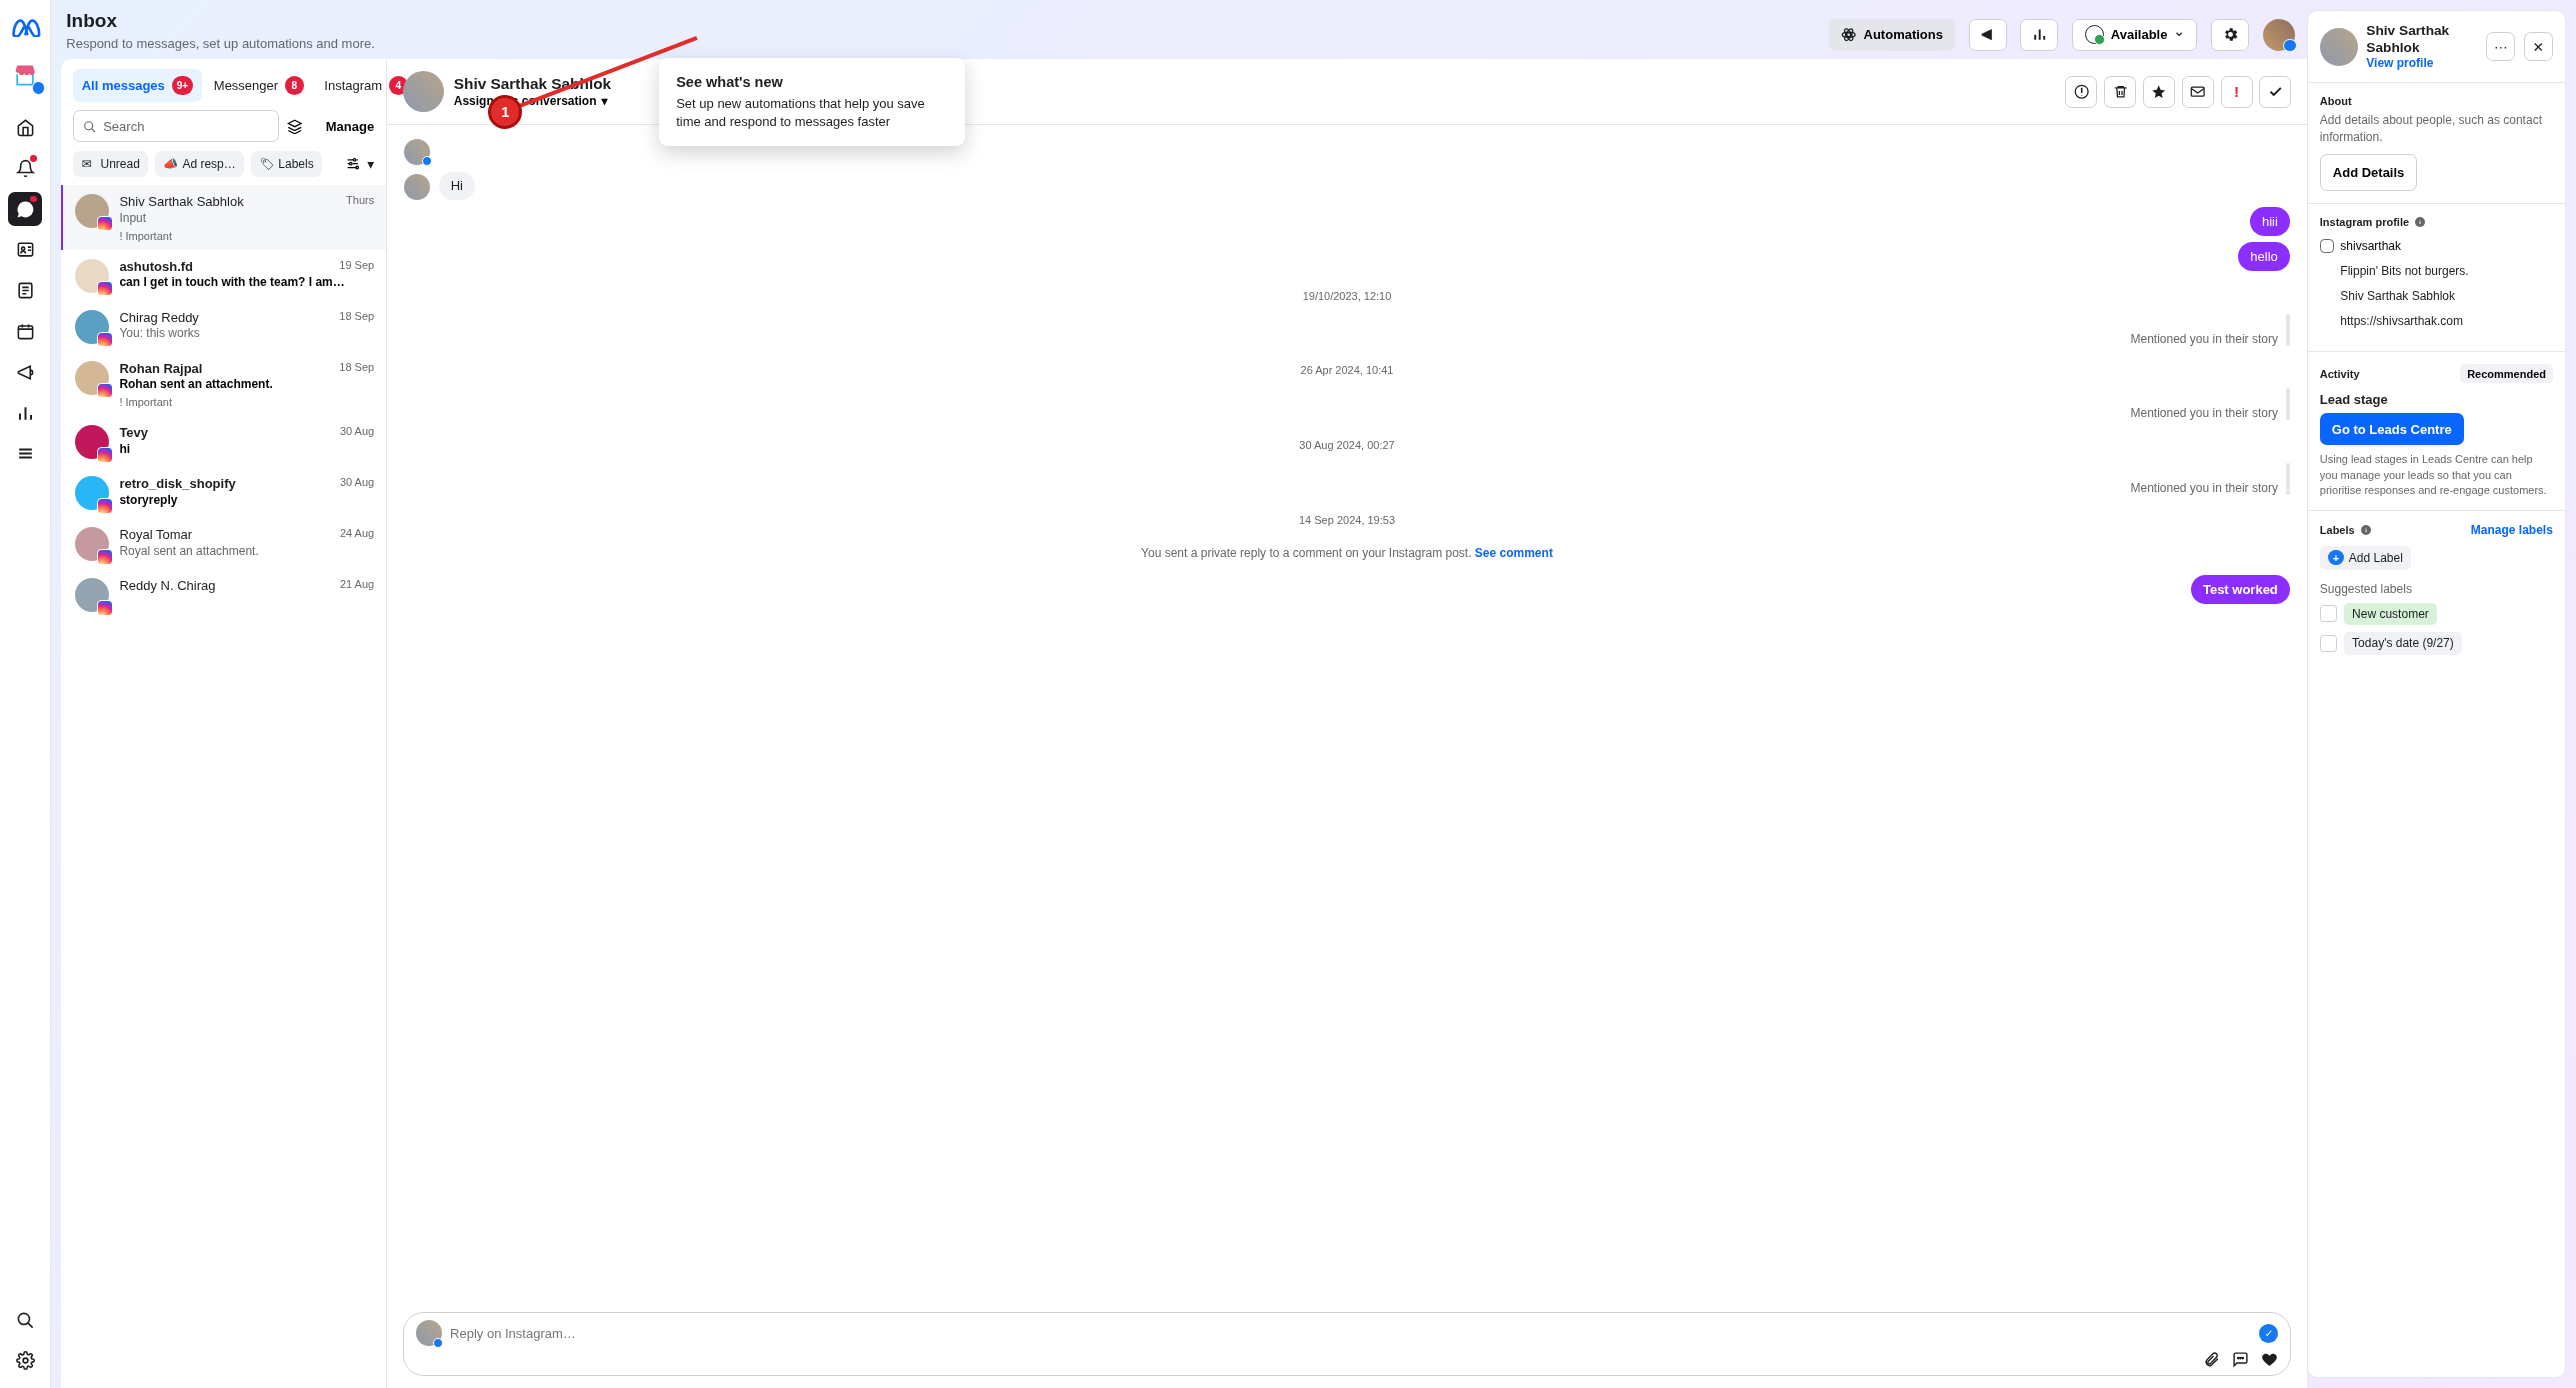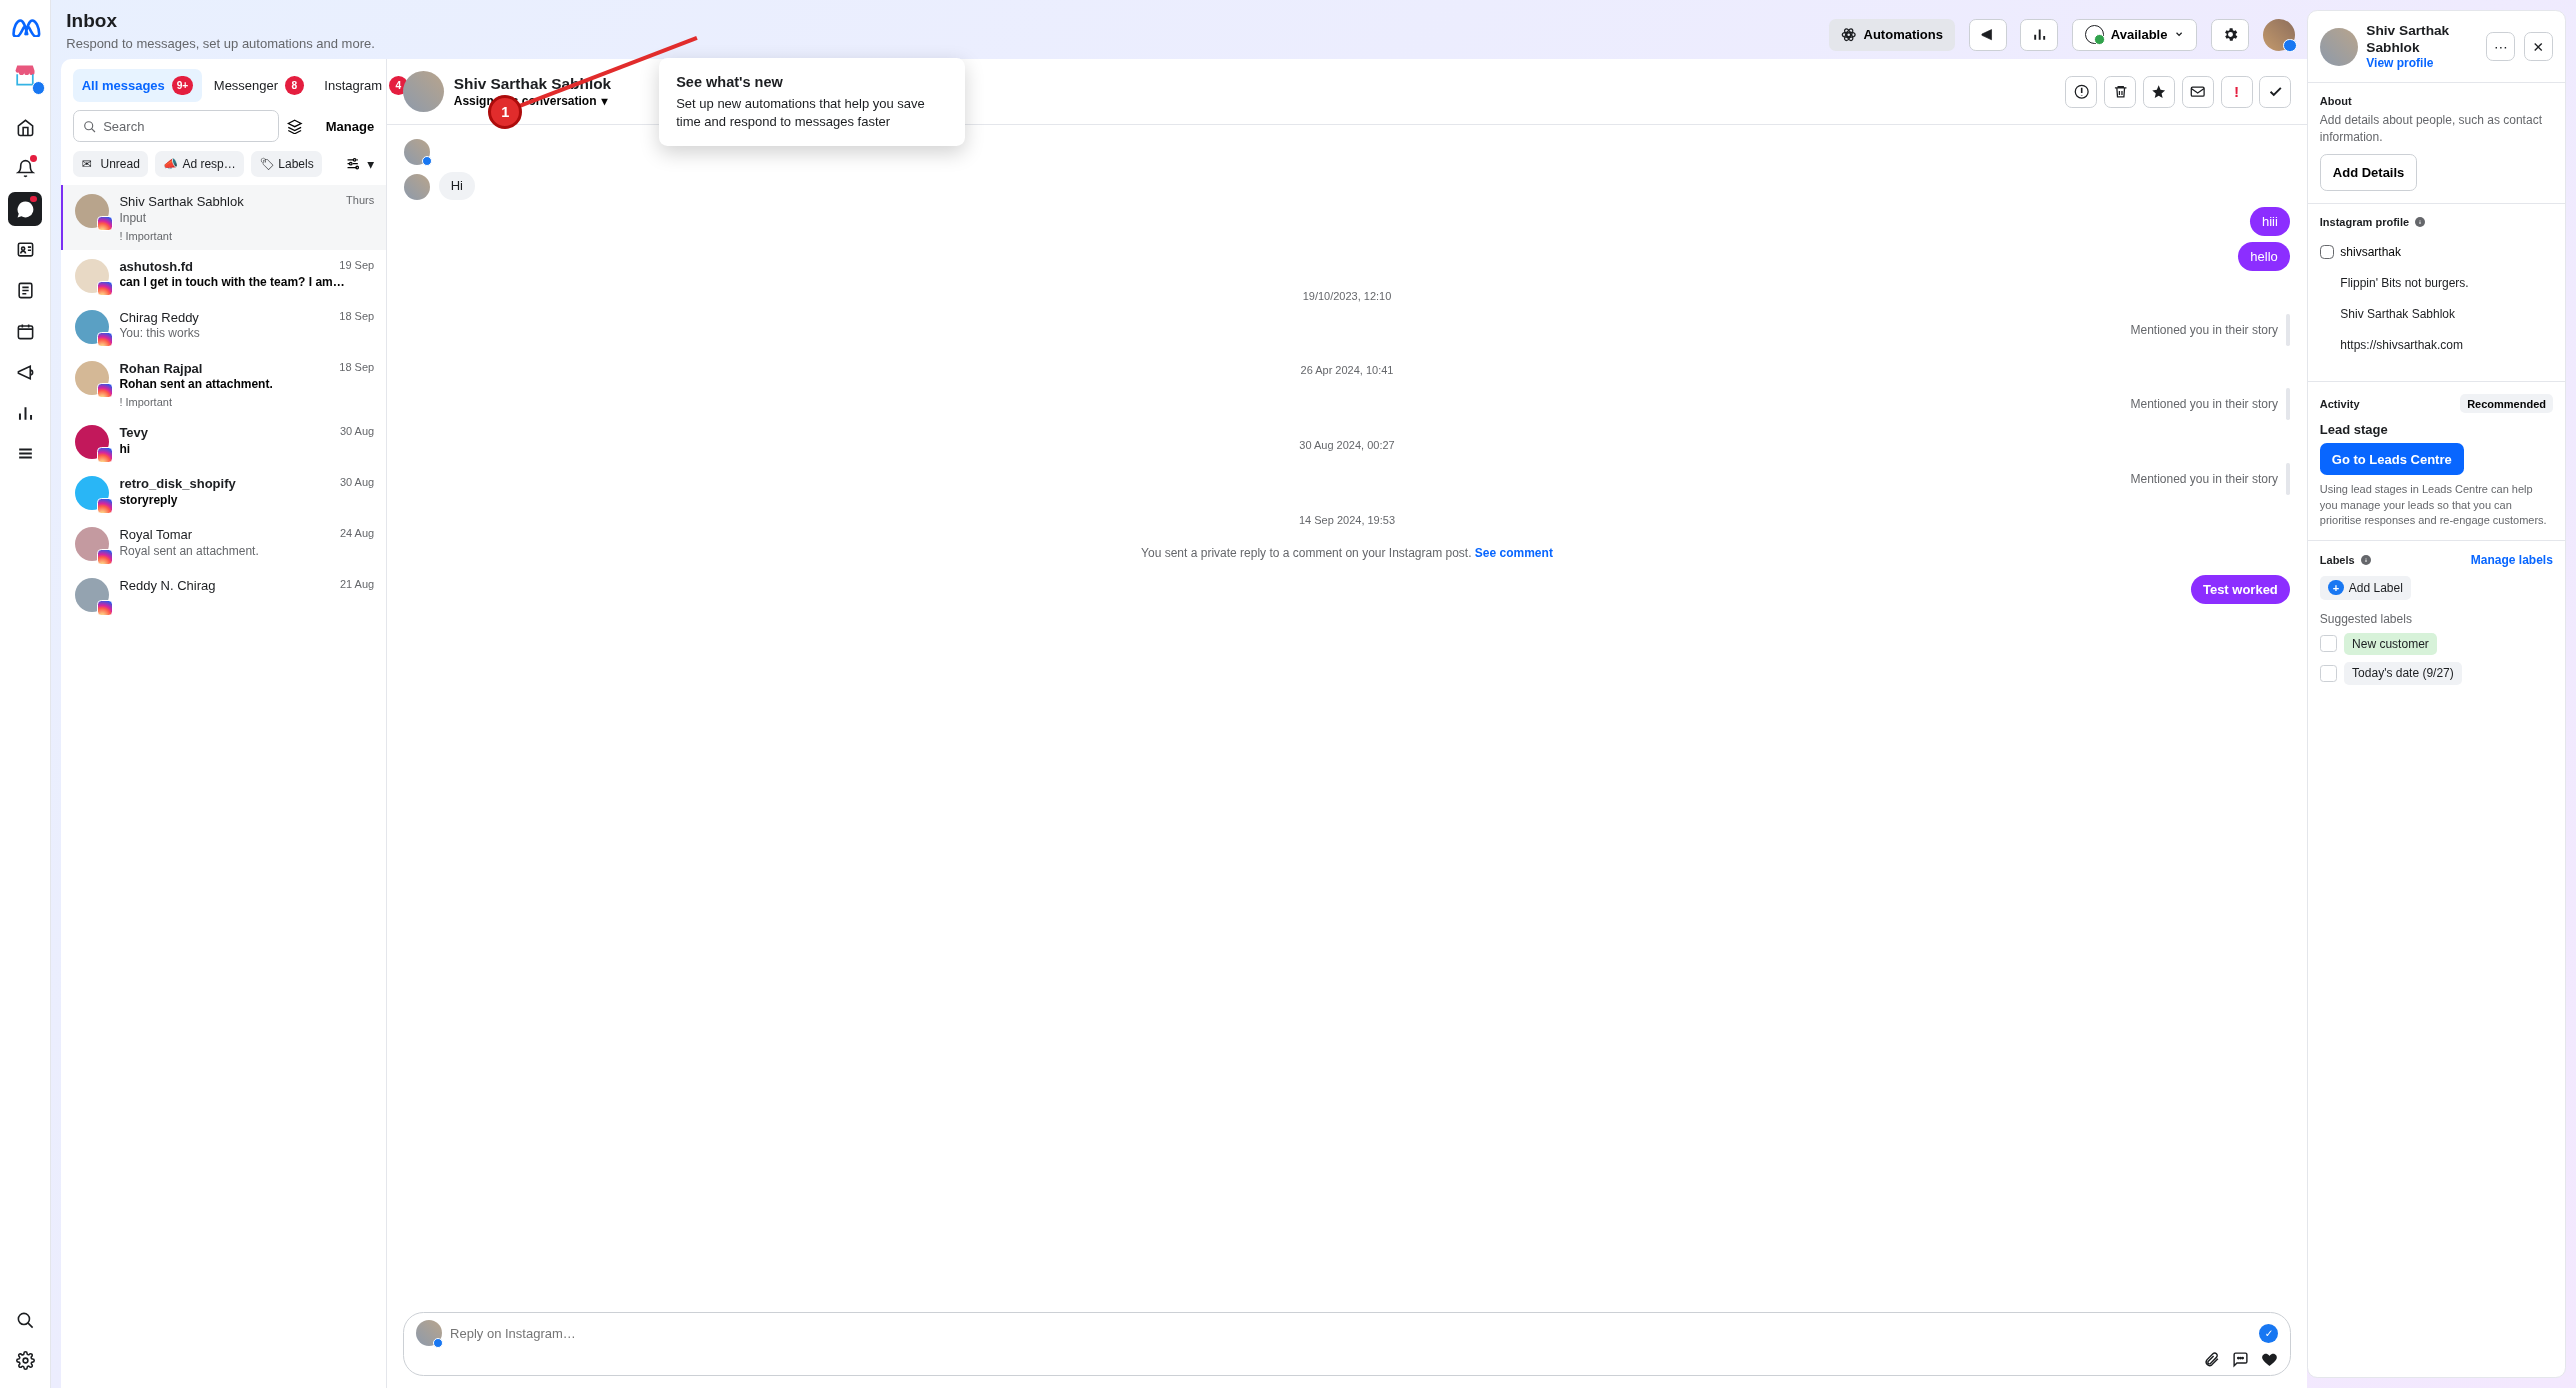--- a/index.html
+++ b/index.html
@@ -86,21 +86,21 @@
 
 .chatbody { flex:1; overflow:auto; padding:13.7px 17px; display:flex; flex-direction:column; gap:6.8px; }
 .msgrow { display:flex; align-items:flex-end; gap:8.5px; }
 .msgrow.right { justify-content:flex-end; }
 .bubble { padding:6.8px 12px; border-radius:15.4px; font-size:13px; max-width:60%; }
 .bubble.in { background:#f0f2f5; }
 .bubble.out { background:#8c2eff; color:#fff; }
 .av-tiny { width:26px; height:26px; border-radius:50%; background:linear-gradient(45deg,#8d9aab,#b8a48c); flex-shrink:0; }
 .fb-tiny { position:relative; }
 .timestamp { text-align:center; font-size:11px; color:#65676b; margin:12px 0 5.1px; }
-.notice { display:flex; justify-content:flex-end; align-items:center; gap:8.5px; font-size:12px; color:#65676b; }
+.notice { display:flex; justify-content:flex-end; align-items:flex-end; gap:8.5px; font-size:12px; color:#65676b; }
 .notice .bar { width:3.4px; height:32px; background:#e4e6eb; border-radius:1.7px; }
 .syslink { color:#0866ff; font-weight:600; cursor:pointer; }
 .sysrow { text-align:center; font-size:12px; color:#65676b; margin:8.5px 0; }
 
 .composer { margin:8.5px 15.4px 12px; border:0.9px solid #ccd0d5; border-radius:20.5px; padding:6.8px 12px; }
 .composer .row { display:flex; align-items:center; gap:8.5px; }
 .composer input { flex:1; border:none; outline:none; font-size:13px; }
 .comp-av { width:26px; height:26px; border-radius:50%; background:linear-gradient(45deg,#8d9aab,#b8a48c); position:relative; }
 .send-check { width:19px; height:19px; background:#1877f2; border-radius:50%; color:#fff; display:flex; align-items:center; justify-content:center; font-size:10.2px; }
 .composer .row2 { display:flex; justify-content:flex-end; gap:12px; padding-top:5.1px; }
@@ -110,21 +110,21 @@
 .infopanel { width:259px; background:#fff; border-radius:10.2px; margin:10.2px 10.2px 10.2px 0; display:flex; flex-direction:column; border:0.9px solid #e4e6eb; overflow-y:auto; }
 .infohead { display:flex; align-items:center; padding:12px; gap:8.5px; }
 .infohead .av { width:38px; height:38px; border-radius:50%; background:linear-gradient(45deg,#8d9aab,#b8a48c); flex-shrink:0; }
 .infohead .name { font-size:13.7px; font-weight:800; line-height:1.2; }
 .infohead .vp { font-size:12px; color:#0866ff; font-weight:600; cursor:pointer; }
 .infohead .ibtn { width:29px; height:29px; border:0.9px solid #ccd0d5; border-radius:6.8px; display:flex; align-items:center; justify-content:center; cursor:pointer; }
 .section { border-top:0.9px solid #e4e6eb; padding:12px; }
 .section h4 { font-size:11px; font-weight:700; margin-bottom:5.1px; display:flex; align-items:center; gap:5.1px; }
 .section .desc { font-size:12px; color:#65676b; line-height:1.4; }
 .outline-btn { height:37px; padding:0 12px; border:0.9px solid #ccd0d5; border-radius:6.8px; background:#fff; font-size:13px; font-weight:600; cursor:pointer; display:inline-flex; align-items:center; margin-top:8.5px; }
-.igprof { display:flex; align-items:center; gap:6.8px; font-size:12px; margin:17px 0; color:#050505; }
+.igprof { display:flex; align-items:center; gap:6.8px; font-size:12px; margin:11px 0; color:#050505; }
 .igprof .igico { width:13.7px; height:13.7px; border:1.3px solid #65676b; border-radius:4.3px; display:inline-block; }
 .igprof.sub { padding-left:20.5px; color:#1c1e21; }
 .section .head-row { display:flex; align-items:center; justify-content:space-between; }
 .pill-grey { background:#f0f2f5; padding:3.4px 6.8px; border-radius:5.1px; font-size:11px; font-weight:600; color:#050505; }
 .sub-h { font-size:13px; font-weight:700; margin-top:8.5px; margin-bottom:6.8px; }
 .primary-btn { height:32px; padding:0 12px; background:#0866ff; color:#fff; border:none; border-radius:6.8px; font-size:13px; font-weight:700; cursor:pointer; }
 .bluelink { color:#0866ff; font-weight:600; cursor:pointer; font-size:12px; }
 .labelchip { background:#f0f2f5; padding:4.3px 8.5px; border-radius:5.1px; font-size:12px; display:inline-flex; align-items:center; gap:5.1px; }
 .labelchip.green { background:#d7f2d9; }
 .plusblue { width:15.4px; height:15.4px; background:#1877f2; color:#fff; border-radius:50%; display:inline-flex; align-items:center; justify-content:center; font-size:11px; font-weight:700; }

